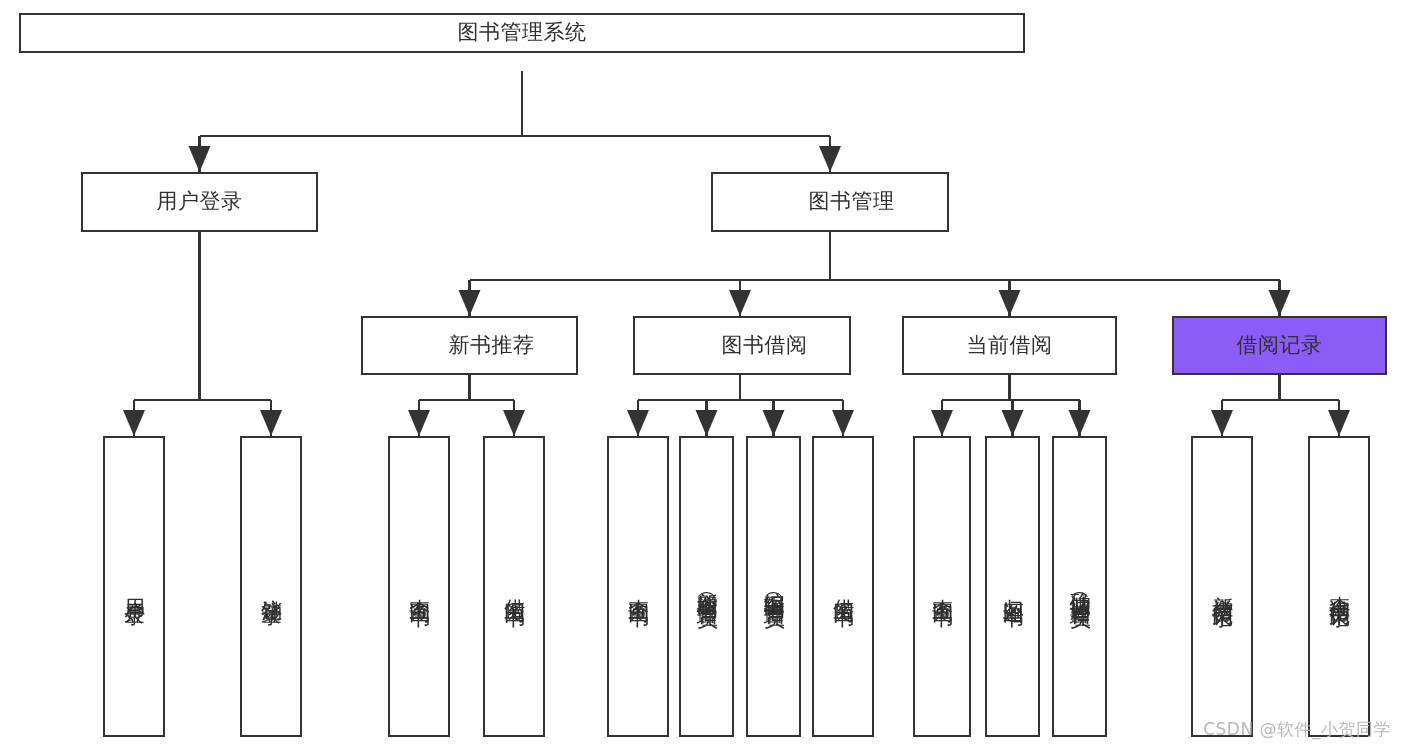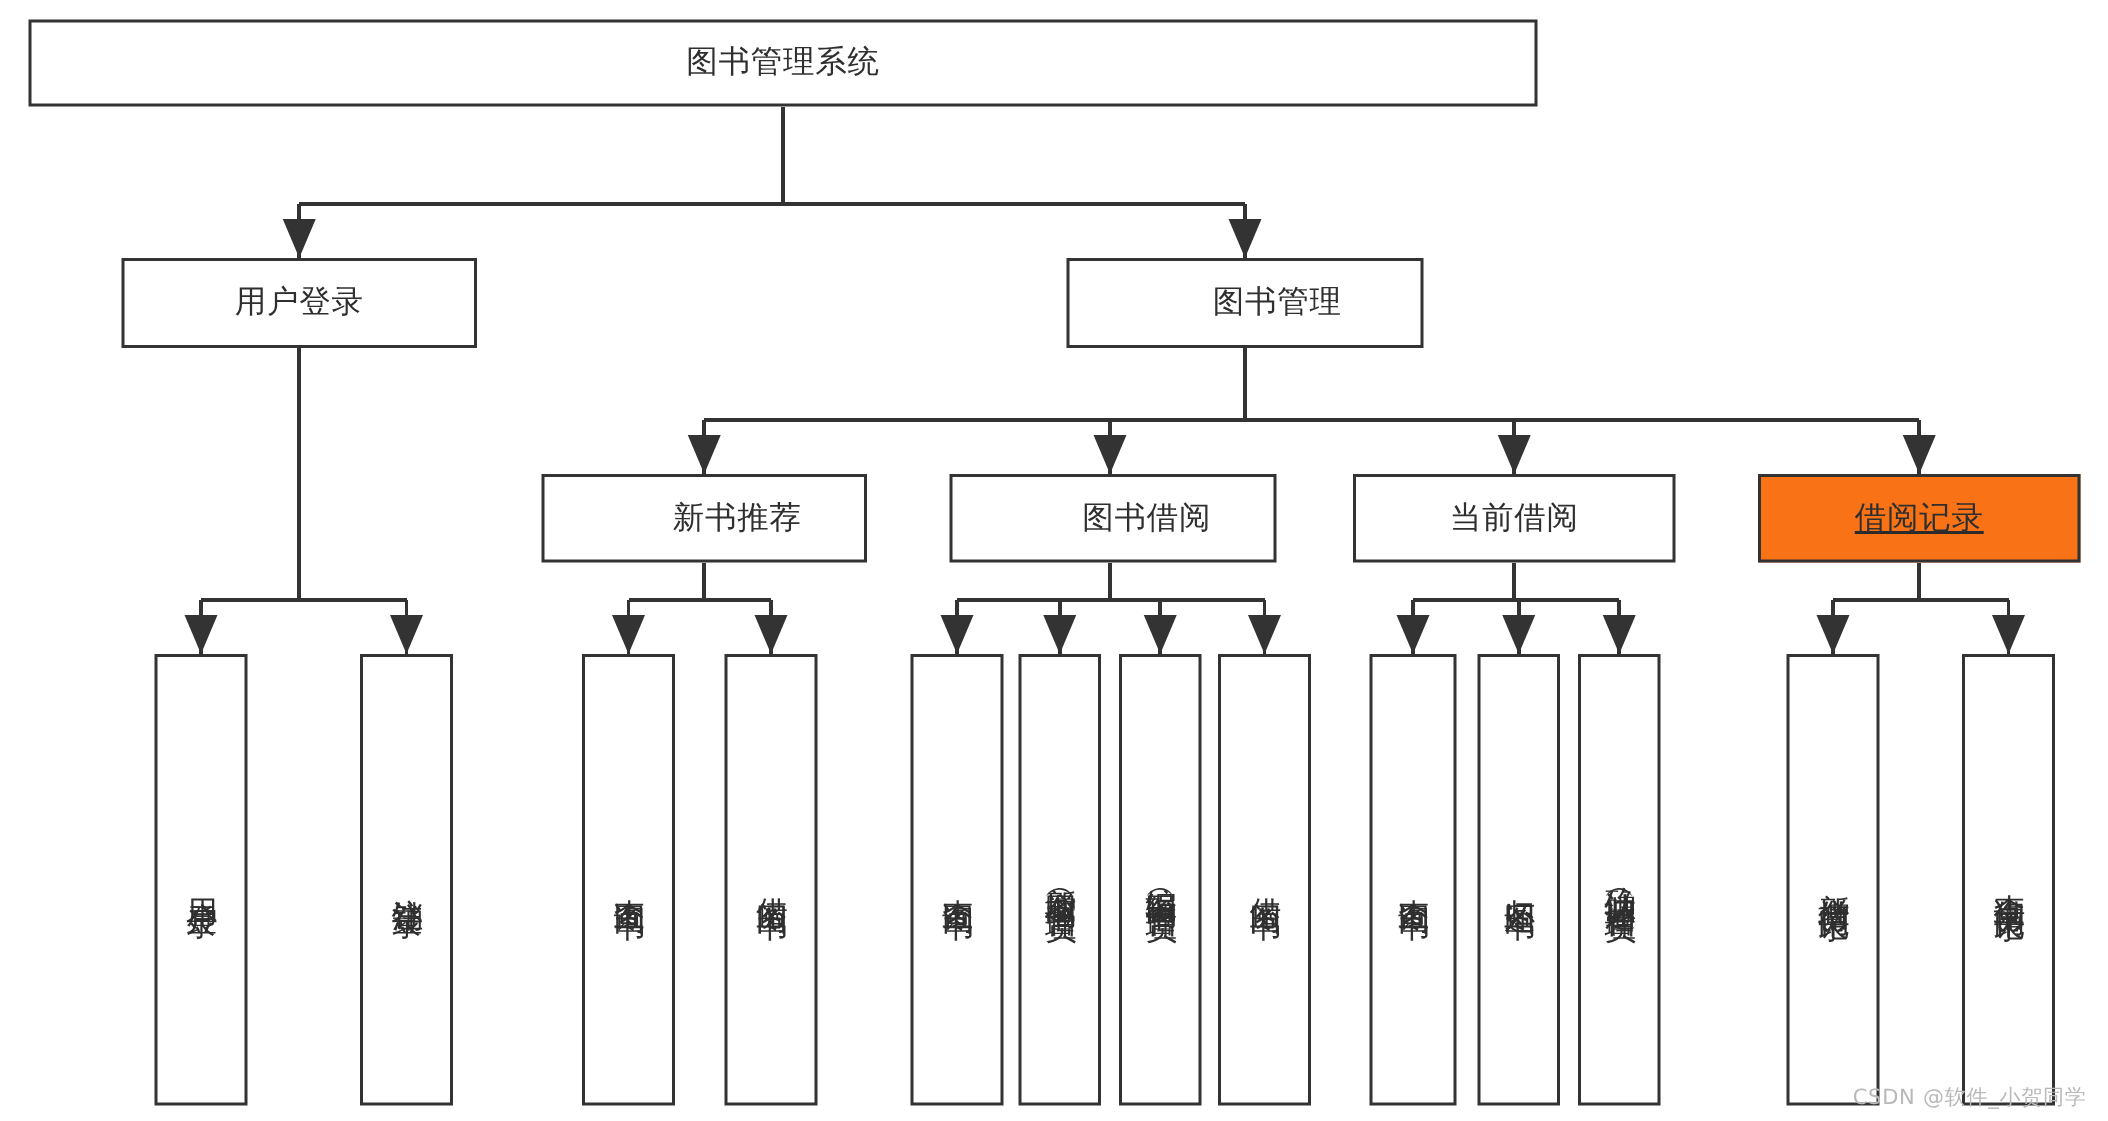--- a/index.html
+++ b/index.html
@@ -52,21 +52,21 @@
     left:0;top:0;
     width:1405px;
     height:747px;
     pointer-events:none;
   }
   
   #watermark{
     position:absolute;
     right:14px;
     bottom:6px;
-    font-size:14px;
+    font-size:17px;
     color:#b9b9b9;
     letter-spacing:0.5px;
     white-space:nowrap;
     font-family:"DejaVu Sans","Liberation Sans",sans-serif;
   }
 </style>
 </head>
 <body>
 
 <div id="canvas">
@@ -118,39 +118,39 @@
       <line x1="1079.5" y1="400" x2="1079.5" y2="436" stroke="#333333" stroke-width="2.4" shape-rendering="crispEdges"></line>
       <path d="M 1068.5 410 L 1090.5 410 L 1079.5 436 Z" fill="#333333"></path>
       <line x1="1279.5" y1="375" x2="1279.5" y2="400" stroke="#333333" stroke-width="2.4" shape-rendering="crispEdges"></line>
       <line x1="1222" y1="400" x2="1339" y2="400" stroke="#333333" stroke-width="2.4" shape-rendering="crispEdges"></line>
       <line x1="1222" y1="400" x2="1222" y2="436" stroke="#333333" stroke-width="2.4" shape-rendering="crispEdges"></line>
       <path d="M 1211 410 L 1233 410 L 1222 436 Z" fill="#333333"></path>
       <line x1="1339" y1="400" x2="1339" y2="436" stroke="#333333" stroke-width="2.4" shape-rendering="crispEdges"></line>
       <path d="M 1328 410 L 1350 410 L 1339 436 Z" fill="#333333"></path>
     </svg>
   <div id="nodes">
-      <div class="node" style="left: 19px; top: 13px; width: 1006px; height: 58px; border-color: rgb(51, 51, 51); background: rgb(255, 255, 255);">
+      <div class="node" style="left: 19px; top: 13px; width: 1006px; height: 40px; border-color: rgb(51, 51, 51); background: rgb(255, 255, 255);">
         <span class="label" style="color: rgb(47, 47, 47);">图书管理系统</span>
       </div>
       <div class="node" style="left: 81px; top: 172px; width: 237px; height: 60px; border-color: rgb(51, 51, 51); background: rgb(255, 255, 255);">
         <span class="label" style="color: rgb(47, 47, 47);">用户登录</span>
       </div>
       <div class="node" style="left: 711px; top: 172px; width: 238px; height: 60px; border-color: rgb(51, 51, 51); background: rgb(255, 255, 255); padding-left: 43px;">
         <span class="label" style="color: rgb(47, 47, 47);">图书管理</span>
       </div>
       <div class="node" style="left: 361px; top: 316px; width: 217px; height: 59px; border-color: rgb(51, 51, 51); background: rgb(255, 255, 255); padding-left: 44px;">
         <span class="label" style="color: rgb(47, 47, 47);">新书推荐</span>
       </div>
       <div class="node" style="left: 633px; top: 316px; width: 218px; height: 59px; border-color: rgb(51, 51, 51); background: rgb(255, 255, 255); padding-left: 45px;">
         <span class="label" style="color: rgb(47, 47, 47);">图书借阅</span>
       </div>
       <div class="node" style="left: 902px; top: 316px; width: 215px; height: 59px; border-color: rgb(51, 51, 51); background: rgb(255, 255, 255);">
         <span class="label" style="color: rgb(47, 47, 47); text-align: center;">当前借阅</span>
       </div>
-      <div class="node" style="left: 1172px; top: 316px; width: 215px; height: 59px; border-color: rgb(51, 51, 51); background: #f97316; text-decoration: underline;">
+      <div class="node" style="left: 1172px; top: 316px; width: 215px; height: 59px; border-color: rgb(51, 51, 51); background: #8b5cf6;">
         <span class="label" style="color: rgb(47, 47, 47);">借阅记录</span>
       </div>
       <div class="node vertical" style="left: 103px; top: 436px; width: 62px; height: 301px; border-color: rgb(51, 51, 51); background: rgb(255, 255, 255);">
         <span class="label" style="color: rgb(47, 47, 47);">用户登录</span>
       </div>
       <div class="node vertical" style="left: 240px; top: 436px; width: 62px; height: 301px; border-color: rgb(51, 51, 51); background: rgb(255, 255, 255);">
         <span class="label" style="color: rgb(47, 47, 47);">注销登录</span>
       </div>
       <div class="node vertical" style="left: 388px; top: 436px; width: 62px; height: 301px; border-color: rgb(51, 51, 51); background: rgb(255, 255, 255);">
         <span class="label" style="color: rgb(47, 47, 47);">查询图书</span>

